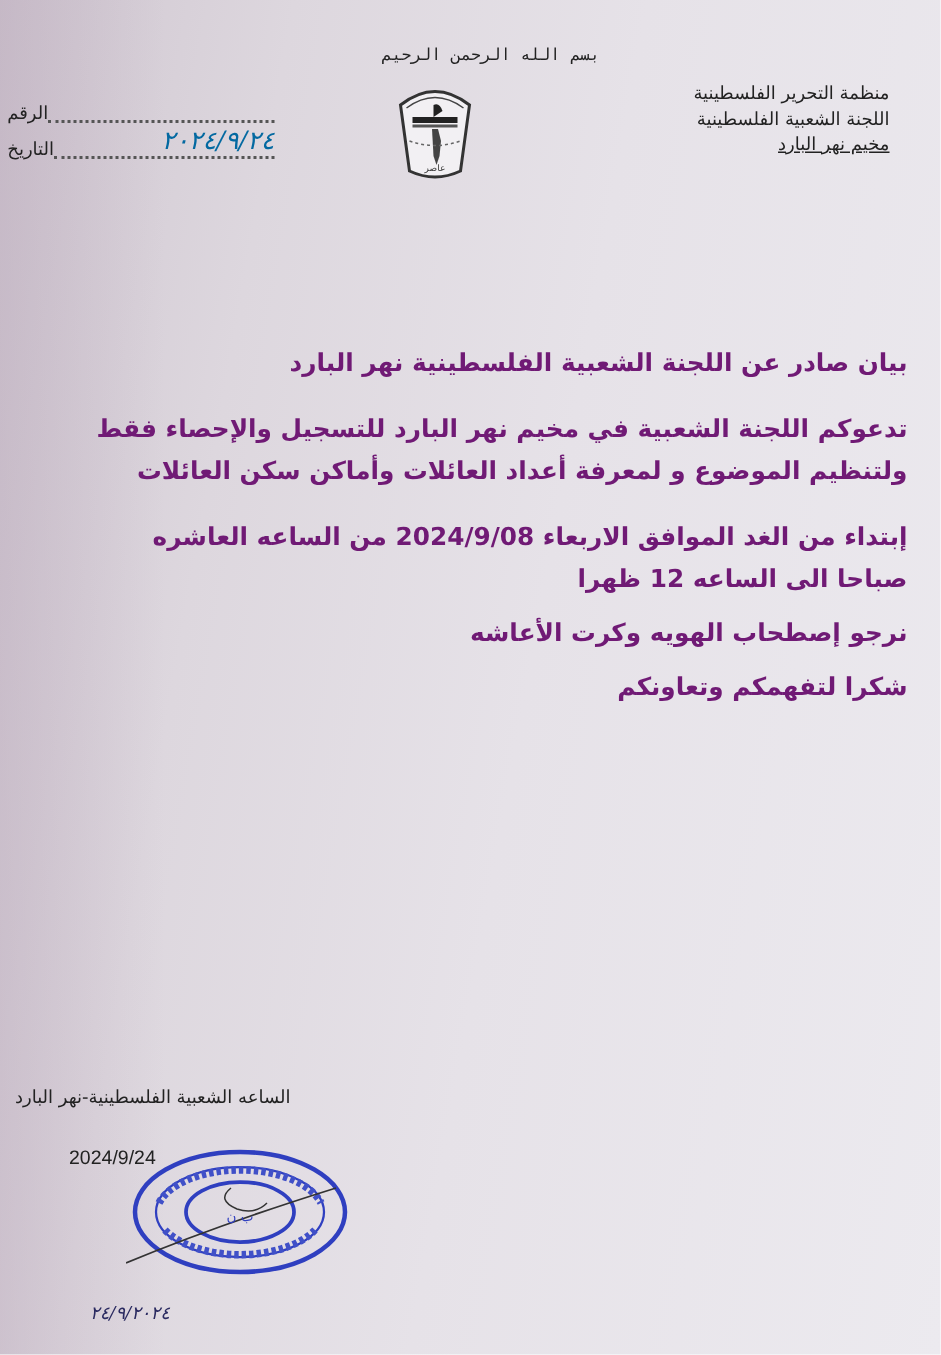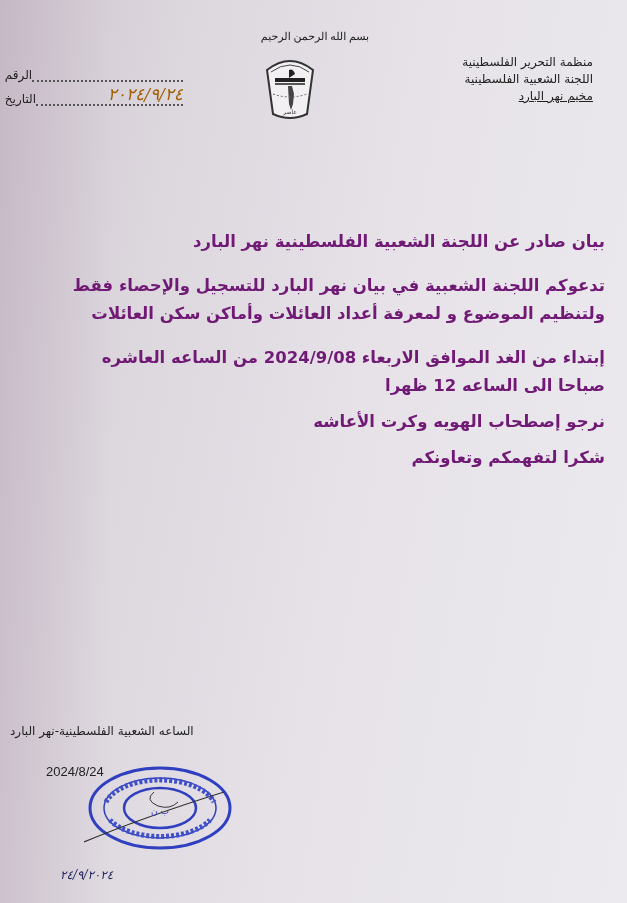--- a/index.html
+++ b/index.html
@@ -4,28 +4,28 @@
   <style>
     html, body { margin:0; padding:0; }
     body {
       width:627px; height:903px; overflow:hidden; position:relative;
       background: linear-gradient(100deg, #cfc6d0 0%, #ddd7de 25%, #e6e2e8 55%, #eceaef 100%);
       font-family: "DejaVu Sans", sans-serif;
       color:#111;
     }
     .abs { position:absolute; }
     .rtl { direction:rtl; }
-    .basmala { left:230px; top:30px; width:170px; text-align:center; font-size:11px; color:#222; font-family:Liberation Serif, serif; }
+    .basmala { left:230px; top:30px; width:170px; text-align:right; font-size:11px; color:#222; font-family:Liberation Mono, monospace; }
     .org { right:34px; top:54px; font-size:12px; line-height:17px; color:#222; }
     .org .u { text-decoration:underline; padding-left:14px; }
     .refnum { right:440px; top:58px; width:190px; font-size:12px; color:#222; }
     .refrow { display:flex; flex-direction:row-reverse; align-items:flex-end; height:24px; }
     .refrow .lbl { white-space:nowrap; }
     .refrow .dots { flex:1; border-bottom:2px dotted #555; height:12px; margin-right:4px; position:relative; }
-    .handdate { position:absolute; right:0; bottom:0px; font-size:17px; color:#a16207; font-family:"DejaVu Serif", serif; font-style:italic; white-space:nowrap; }
+    .handdate { position:absolute; right:0; bottom:0px; font-size:17px; color:#0369a1; font-family:"DejaVu Serif", serif; font-style:italic; white-space:nowrap; }
     .logo { left:261px; top:56px; width:58px; height:66px; }
     .body-text { right:22px; top:228px; width:600px; font-weight:bold; font-size:16.5px; line-height:28px; color:#701a75; }
     .body-text p { margin:0; }
     .gap { height:8px; }
     .footer-org { left:10px; top:724px; font-size:12px; color:#222; }
     .footer-date { left:46px; top:764px; font-size:13px; color:#222; font-family:"Liberation Sans", sans-serif; }
     .stamp { left:84px; top:762px; width:150px; height:100px; }
     .sig-date { left:60px; top:868px; font-size:12px; color:#2a2a60; font-family:"DejaVu Serif", serif; font-style:italic; }
     .shade { left:0; top:0; width:110px; height:903px; background:linear-gradient(90deg, rgba(180,160,180,0.35), rgba(0,0,0,0)); pointer-events:none; }
   </style>
@@ -65,33 +65,33 @@
     <span class="dots">
       <span class="handdate">٢٠٢٤/٩/٢٤</span>
     </span>
   </div>
 </div>
 
 <div class="abs body-text rtl">
   <p>بيان صادر عن اللجنة الشعبية الفلسطينية نهر البارد</p>
   <div class="gap"></div>
   <div class="gap"></div>
-  <p>تدعوكم اللجنة الشعبية في بيان نهر البارد للتسجيل والإحصاء فقط</p>
+  <p>تدعوكم اللجنة الشعبية في مخيم نهر البارد للتسجيل والإحصاء فقط</p>
   <p>ولتنظيم الموضوع و لمعرفة أعداد العائلات وأماكن سكن العائلات</p>
   <div class="gap" style="height:16px"></div>
   <p>إبتداء من الغد الموافق الاربعاء 2024/9/08 من الساعه العاشره</p>
   <p>صباحا الى الساعه 12 ظهرا</p>
   <div class="gap"></div>
   <p>نرجو إصطحاب الهويه وكرت الأعاشه</p>
   <div class="gap"></div>
   <p>شكرا لتفهمكم وتعاونكم</p>
 </div>
 
 <div class="abs footer-org rtl">الساعه الشعبية الفلسطينية-نهر البارد</div>
-<div class="abs footer-date">2024/8/24</div>
+<div class="abs footer-date">2024/9/24</div>
 
 <div class="abs stamp">
   <svg width="150" height="100" viewBox="0 0 150 100">
     <ellipse cx="76" cy="46" rx="70" ry="40" fill="none" stroke="#2f3fc0" stroke-width="3"></ellipse>
     <ellipse cx="76" cy="46" rx="56" ry="30" fill="none" stroke="#2f3fc0" stroke-width="1.5"></ellipse>
     <ellipse cx="76" cy="46" rx="36" ry="20" fill="none" stroke="#2f3fc0" stroke-width="2.5"></ellipse>
     <path d="M22 40 A56 30 0 0 1 130 40" fill="none" stroke="#4050c8" stroke-width="5" stroke-dasharray="3 2"></path>
     <path d="M26 58 A56 30 0 0 0 126 58" fill="none" stroke="#4050c8" stroke-width="5" stroke-dasharray="3 2"></path>
     <path d="M0 80 Q60 55 140 30" fill="none" stroke="#333" stroke-width="1.2"></path>
     <path d="M70 30 q-10 8 4 14 q12 4 20 -4" fill="none" stroke="#333" stroke-width="1"></path>

